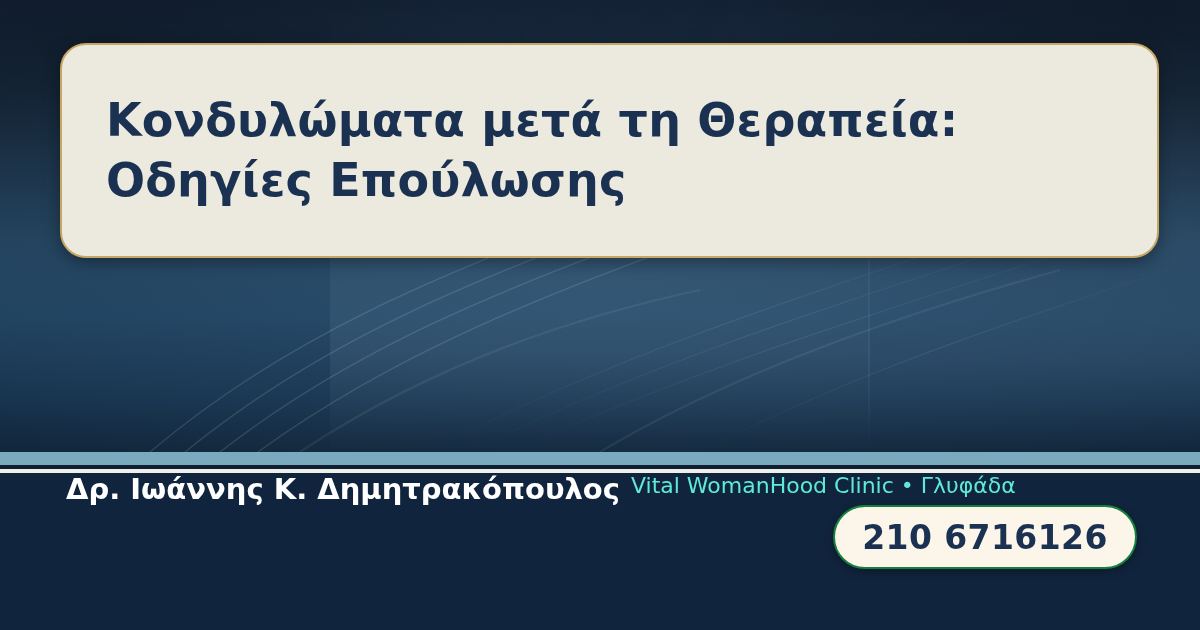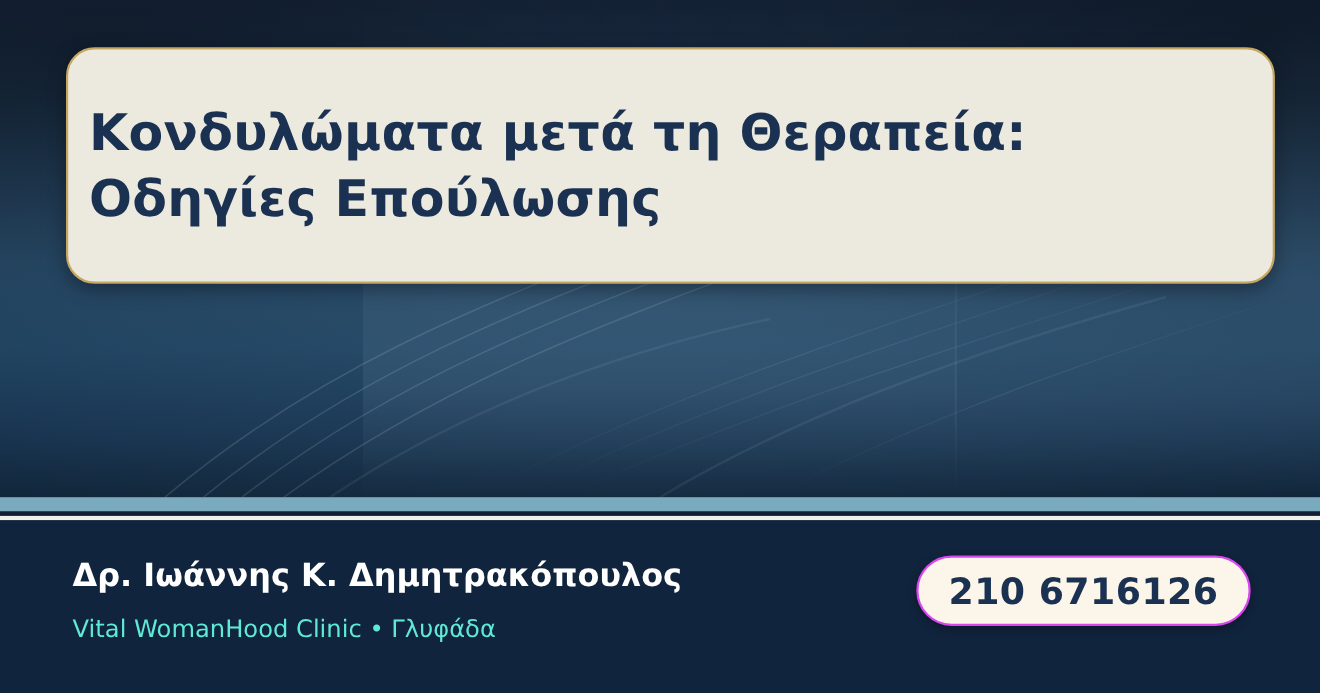--- a/index.html
+++ b/index.html
@@ -67,21 +67,21 @@
     width: 1099px;
     height: 215px;
     box-sizing: border-box;
     background: #eceadf;
     border: 2px solid #c6a663;
     border-radius: 26px;
     box-shadow: 0 5px 16px rgba(0,0,0,0.35);
     display: flex;
     flex-direction: column;
     justify-content: center;
-    padding: 0 19px;
+    padding: 0 44px;
   }
   .title-text {
     color: #1b3152;
     font-size: 46px;
     font-weight: bold;
     line-height: 1.30;
     letter-spacing: 0.2px;
     white-space: pre-line;
   }
 
@@ -111,23 +111,22 @@
     left: 0; top: 473px;
     width: 1200px; height: 157px;
     background: #11243d;
   }
   .footer-inner {
     position: absolute;
     left: 66px;
     top: 0;
     height: 146px;
     display: flex;
-    flex-direction: column;
     justify-content: center;
-    gap: 21px;
+    gap: 11px;
   }
   .doc-name {
     color: #ffffff;
     font-size: 29px;
     font-weight: bold;
     line-height: 1.12;
     white-space: nowrap;
   }
   .doc-role {
     color: #dde7f0;
@@ -146,21 +145,21 @@
 
   
   .phone-badge {
     position: absolute;
     left: 833px;
     top: 505px;
     width: 304px;
     height: 64px;
     box-sizing: border-box;
     background: #fbf6e9;
-    border: 2px solid #d946ef;
+    border: 2px solid #15803d;
     border-radius: 32px;
     box-shadow: 0 3px 9px rgba(0,0,0,0.30);
     display: flex;
     align-items: center;
     justify-content: center;
   }
   .phone-text {
     color: #1b3152;
     font-size: 33px;
     font-weight: bold;

